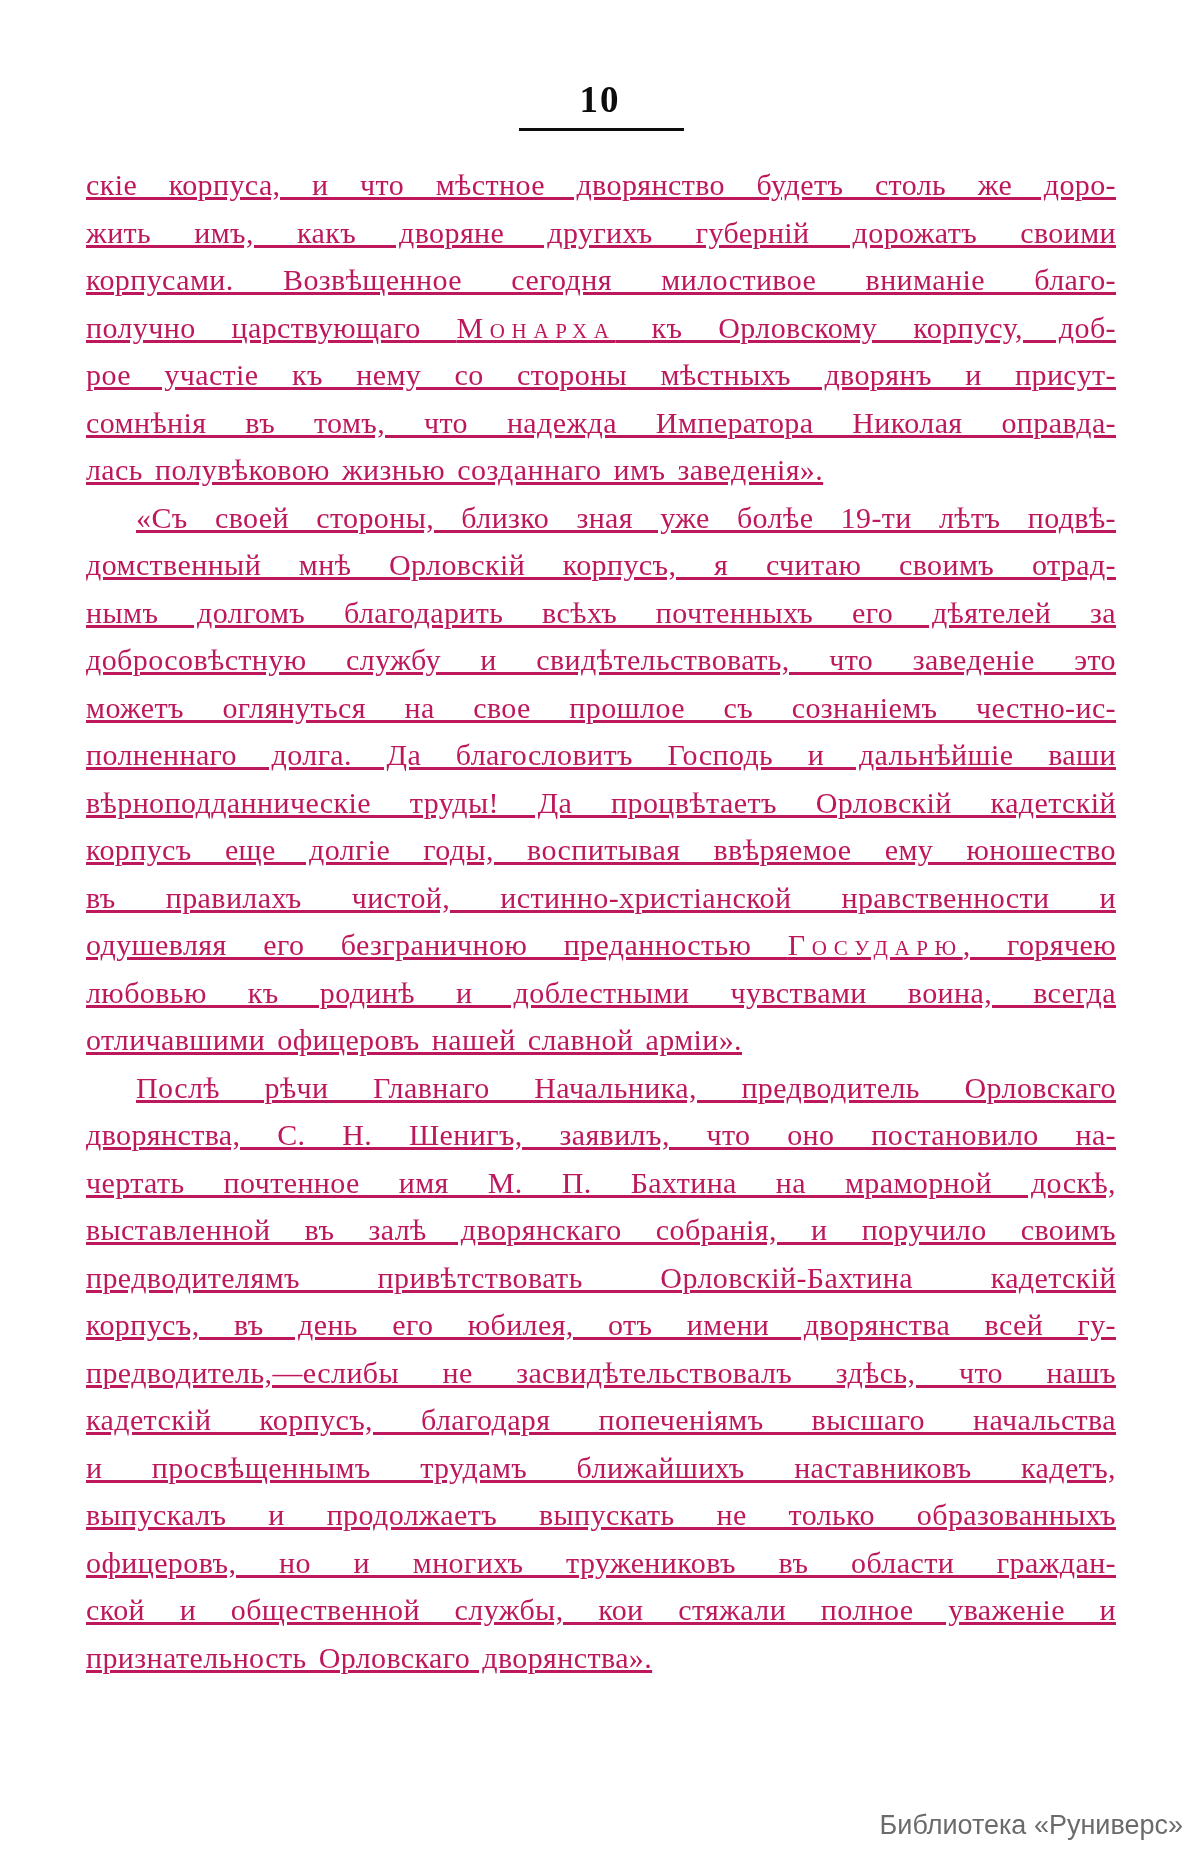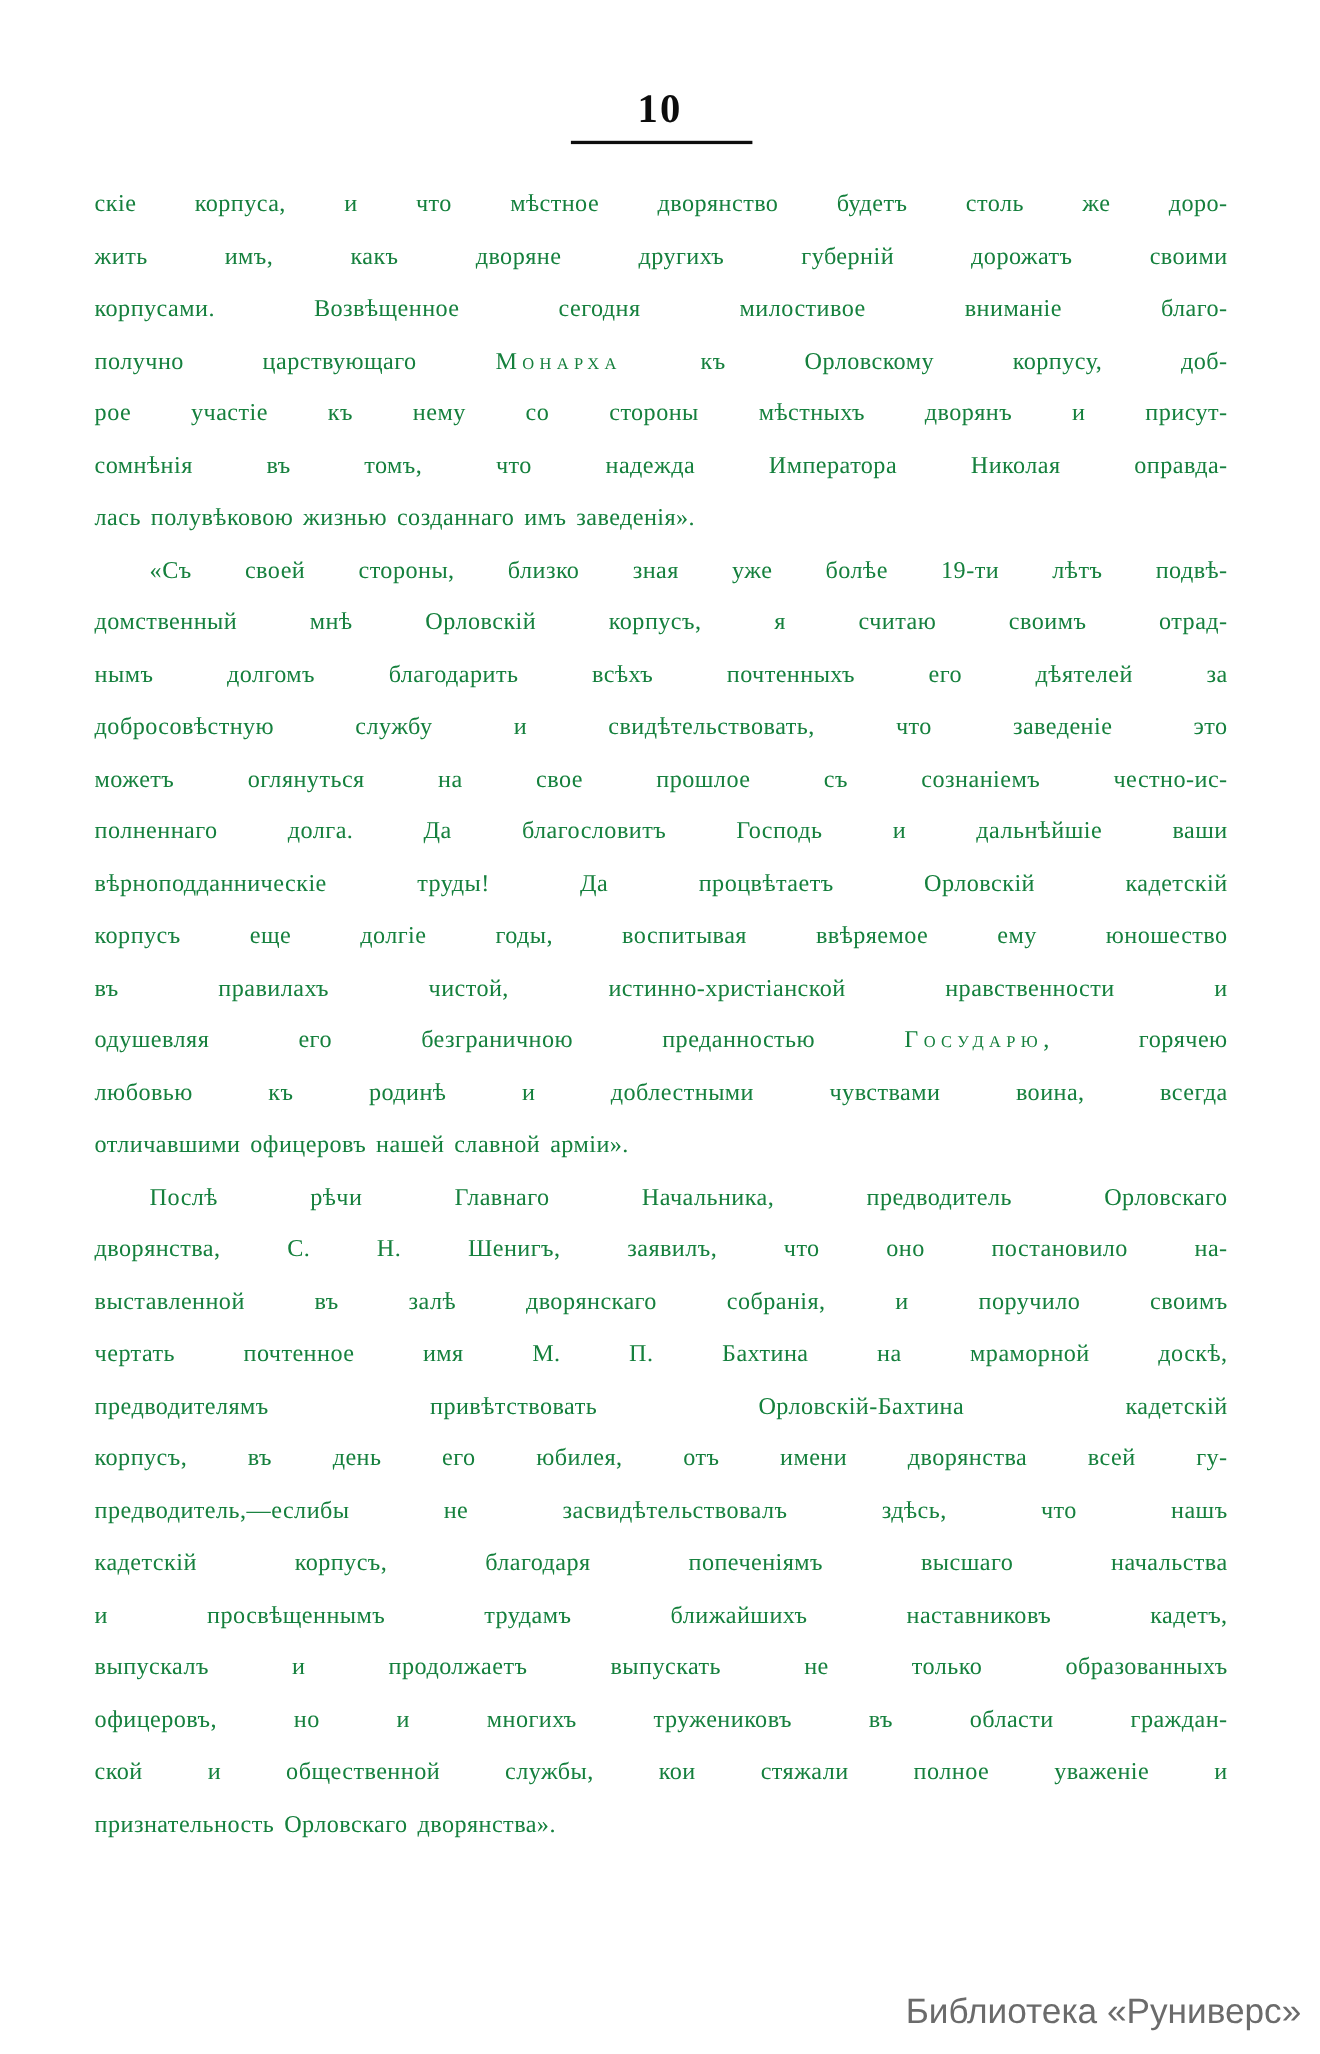--- a/index.html
+++ b/index.html
@@ -36,23 +36,24 @@
     left: 519px;
     width: 165px;
     height: 3px;
     background: #0d0d0d;
   }
   .text-column {
     position: absolute;
     left: 86px;
     top: 161px;
     width: 1030px;
-    font-size: 22px;
+    font-size: 30px;
     line-height: 47.5px;
-    color: #15803d;
+    color: #be185d;
+    text-decoration: underline;
   }
   .paragraph {
     margin: 0;
   }
   .line {
     text-align: justify;
     text-align-last: justify;
     letter-spacing: 0.4px;
     word-spacing: 0.14em;
     white-space: normal;
@@ -66,21 +67,21 @@
   .sc {
     font-variant: small-caps;
     font-variant-caps: small-caps;
     letter-spacing: 0.22em;
   }
   .watermark {
     position: absolute;
     top: 1810px;
     right: 17px;
     font-family: "Liberation Sans", sans-serif;
-    font-size: 32px;
+    font-size: 27px;
     color: #6b6b6b;
   }
 </style>
 </head>
 <body>
 
 <div class="page">
   <div class="page-number">10</div>
   <div class="page-number-rule"></div>
   <div class="text-column">
@@ -103,22 +104,22 @@
         <div class="line">вѣрноподданническіе труды! Да процвѣтаетъ Орловскій кадетскій</div>
         <div class="line">корпусъ еще долгіе годы, воспитывая ввѣряемое ему юношество</div>
         <div class="line">въ правилахъ чистой, истинно-христіанской нравственности и</div>
         <div class="line">одушевляя его безграничною преданностью <span class="sc">Государю</span>, горячею</div>
         <div class="line">любовью къ родинѣ и доблестными чувствами воина, всегда</div>
         <div class="line last">отличавшими офицеровъ нашей славной арміи».</div>
       </div>
       <div class="paragraph">
         <div class="line indent">Послѣ рѣчи Главнаго Начальника, предводитель Орловскаго</div>
         <div class="line">дворянства, С. Н. Шенигъ, заявилъ, что оно постановило на-</div>
+        <div class="line">чертать почтенное имя М. П. Бахтина на мраморной доскѣ,</div>
         <div class="line">выставленной въ залѣ дворянскаго собранія, и поручило своимъ</div>
-        <div class="line">чертать почтенное имя М. П. Бахтина на мраморной доскѣ,</div>
         <div class="line">предводителямъ привѣтствовать Орловскій-Бахтина кадетскій</div>
         <div class="line">корпусъ, въ день его юбилея, отъ имени дворянства всей гу-</div>
         <div class="line">предводитель,—еслибы не засвидѣтельствовалъ здѣсь, что нашъ</div>
         <div class="line">кадетскій корпусъ, благодаря попеченіямъ высшаго начальства</div>
         <div class="line">и просвѣщеннымъ трудамъ ближайшихъ наставниковъ кадетъ,</div>
         <div class="line">выпускалъ и продолжаетъ выпускать не только образованныхъ</div>
         <div class="line">офицеровъ, но и многихъ тружениковъ въ области граждан-</div>
         <div class="line">ской и общественной службы, кои стяжали полное уваженіе и</div>
         <div class="line last">признательность Орловскаго дворянства».</div>
       </div>

